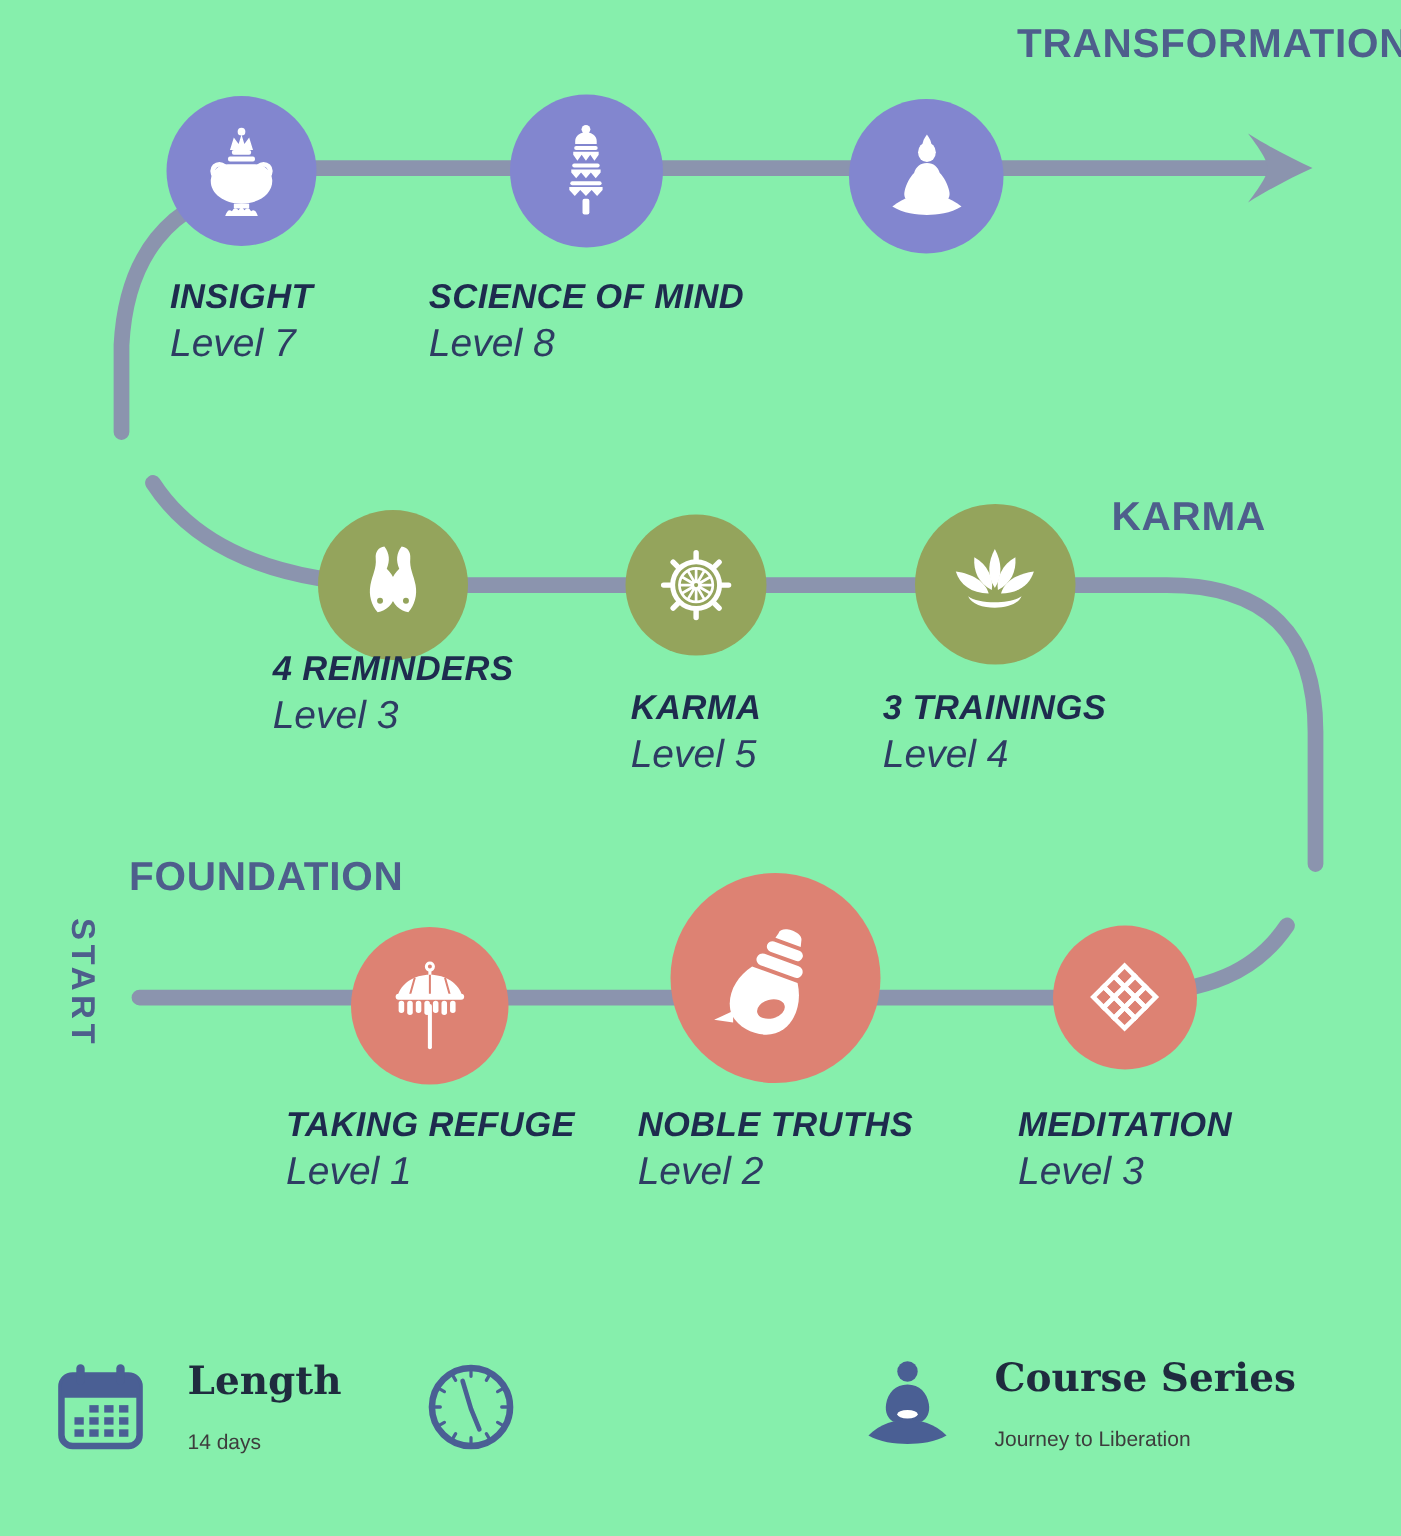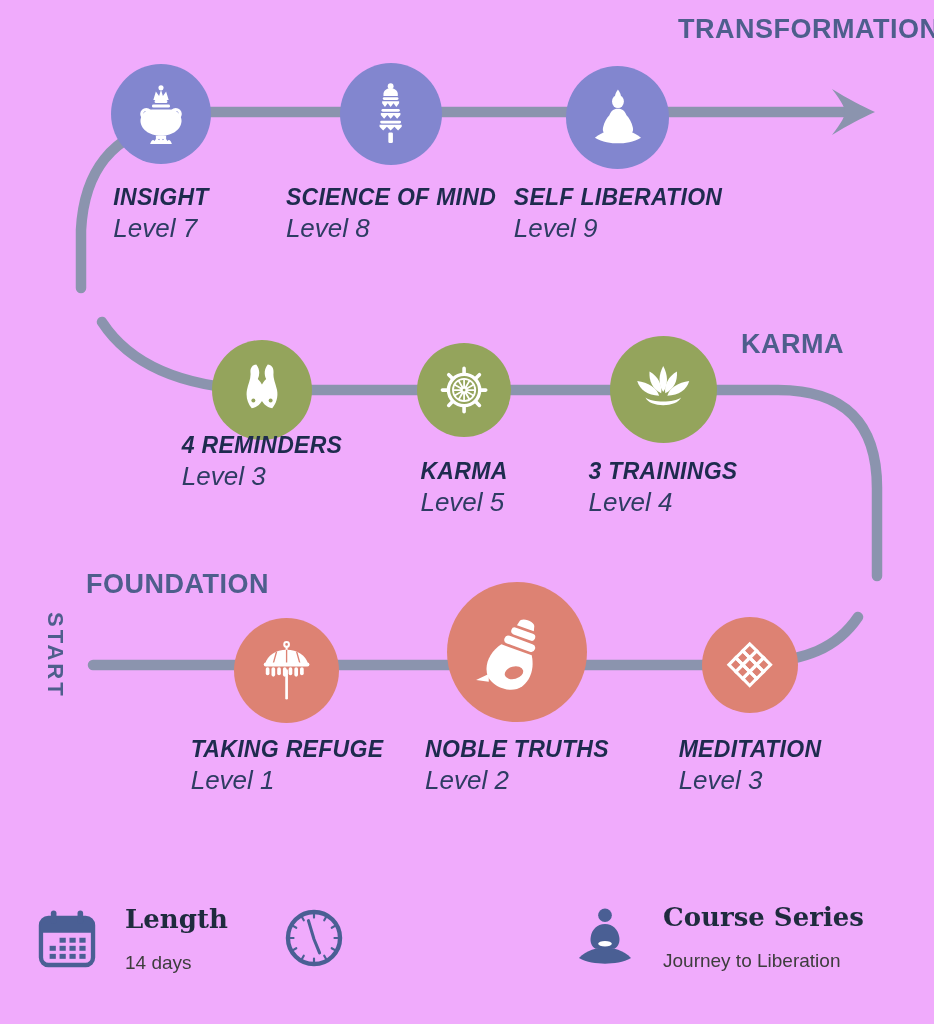--- a/index.html
+++ b/index.html
@@ -1,29 +1,29 @@
 <!DOCTYPE html>
 <html><head>
 <meta charset="utf-8">
 <style>
   html,body{margin:0;padding:0;background:#fff;}
-  .canvas{position:relative;width:934px;height:1024px;background:#f0abfc;overflow:hidden;
+  .canvas{position:relative;width:934px;height:1024px;background:#86efac;overflow:hidden;
           font-family:"Liberation Sans",sans-serif;}
   svg.route-layer{position:absolute;left:0;top:0;}
   .heading{position:absolute;font-weight:700;font-size:27px;color:#4e5e8c;letter-spacing:.5px;white-space:nowrap;}
   .heading.vertical{writing-mode:vertical-rl;font-size:22px;letter-spacing:3px;}
   .node{position:absolute;border-radius:50%;display:flex;align-items:center;justify-content:center;}
   .node svg{width:64%;height:64%;}
   .slabel{position:absolute;transform:translateX(-50%);text-align:left;white-space:nowrap;font-style:italic;}
   .sname{font-size:23px;font-weight:700;color:#1e2b4e;letter-spacing:.3px;}
   .slevel{font-size:26px;color:#2e3c63;margin-top:2px;}
   .finfo{position:absolute;display:flex;align-items:center;gap:27px;color:#4a5f94;}
   .ficon{width:62px;height:66px;flex:0 0 auto;}
   .ftitle{font-family:"DejaVu Serif",serif;font-weight:700;font-size:26px;color:#1f2b3e;line-height:1.15;}
-  .fvalue{font-size:19px;color:#3d3d3d;margin-top:17px;}
+  .fvalue{font-size:14px;color:#3d3d3d;margin-top:17px;}
 </style>
 </head>
 <body>
 
 <div class="canvas">
 
   <svg class="route-layer" width="934" height="1024" viewBox="0 0 934 1024">
     <path class="route-line" d="M161 112 H846" stroke="#8b94ae" stroke-width="10.5" fill="none" stroke-linecap="round"></path>
     <path class="route-line" d="M168 124 C112 134 84 172 81 230 L81 288" stroke="#8b94ae" stroke-width="10.5" fill="none" stroke-linecap="round"></path>
     <path class="route-line" d="M262 390 C184 388 130 365 102 322" stroke="#8b94ae" stroke-width="10.5" fill="none" stroke-linecap="round"></path>
@@ -156,24 +156,20 @@
     </svg>
   </div>
 
   <div class="slabel" style="left:161px;top:184px;">
     <div class="sname">INSIGHT</div>
     <div class="slevel">Level 7</div>
   </div>
   <div class="slabel" style="left:391px;top:184px;">
     <div class="sname">SCIENCE OF MIND</div>
     <div class="slevel">Level 8</div>
-  </div>
-  <div class="slabel" style="left:618px;top:184px;">
-    <div class="sname">SELF LIBERATION</div>
-    <div class="slevel">Level 9</div>
   </div>
   <div class="slabel" style="left:262px;top:432px;">
     <div class="sname">4 REMINDERS</div>
     <div class="slevel">Level 3</div>
   </div>
   <div class="slabel" style="left:464px;top:458px;">
     <div class="sname">KARMA</div>
     <div class="slevel">Level 5</div>
   </div>
   <div class="slabel" style="left:663px;top:458px;">

